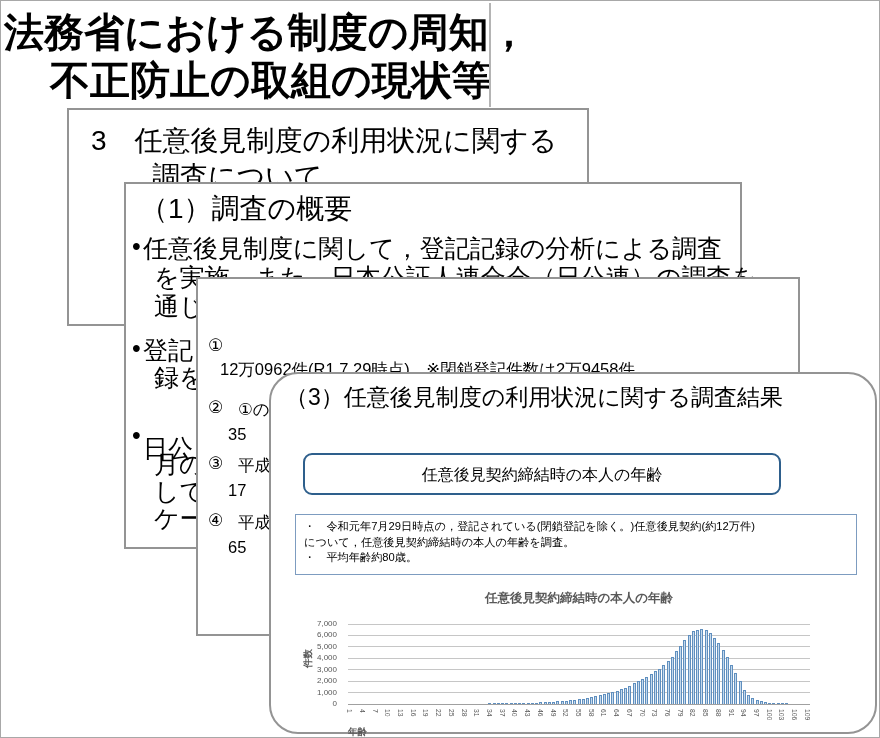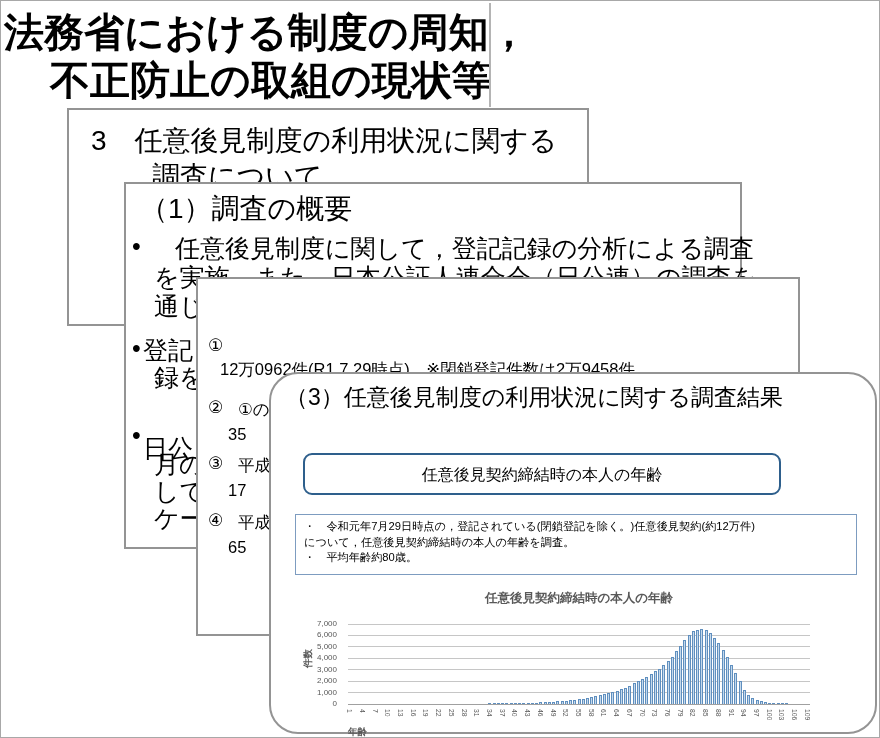--- a/index.html
+++ b/index.html
@@ -40,21 +40,21 @@
 
   <div class="card" style="left:66px;top:107px;width:522px;height:218px;z-index:1;">
     <div class="t h-large" style="left:22px;top:12px;">3　任意後見制度の利用状況に関する</div>
     <div class="t h-large" style="left:36px;top:48px;margin-left:47px;">調査について</div>
   </div>
 
   <div class="card" style="left:123px;top:181px;width:618px;height:367px;z-index:2;">
     <div class="t h-large" style="left:14px;top:6px;">（1）調査の概要</div>
 
     <div class="t bullet-line" style="left:6px;top:48px;">•</div>
-    <div class="t bullet-line" style="left:17px;top:48px;margin-left:32px;">任意後見制度に関して，登記記録の分析による調査</div>
+    <div class="t bullet-line" style="left:17px;top:48px;">任意後見制度に関して，登記記録の分析による調査</div>
     <div class="t bullet-line" style="left:28px;top:77px;">を実施。また，日本公証人連合会（日公連）の調査を</div>
     <div class="t bullet-line" style="left:28px;top:106px;">通じ</div>
 
     <div class="t bullet-line" style="left:6px;top:150px;">•</div>
     <div class="t bullet-line" style="left:17px;top:150px;">登記</div>
     <div class="t bullet-line" style="left:28px;top:177px;">録を</div>
 
     <div class="t bullet-line" style="left:6px;top:237px;">•</div>
     <div class="t bullet-line" style="left:17px;top:237px;margin-top:11px;">日公</div>
     <div class="t bullet-line" style="left:28px;top:264px;">月の</div>

